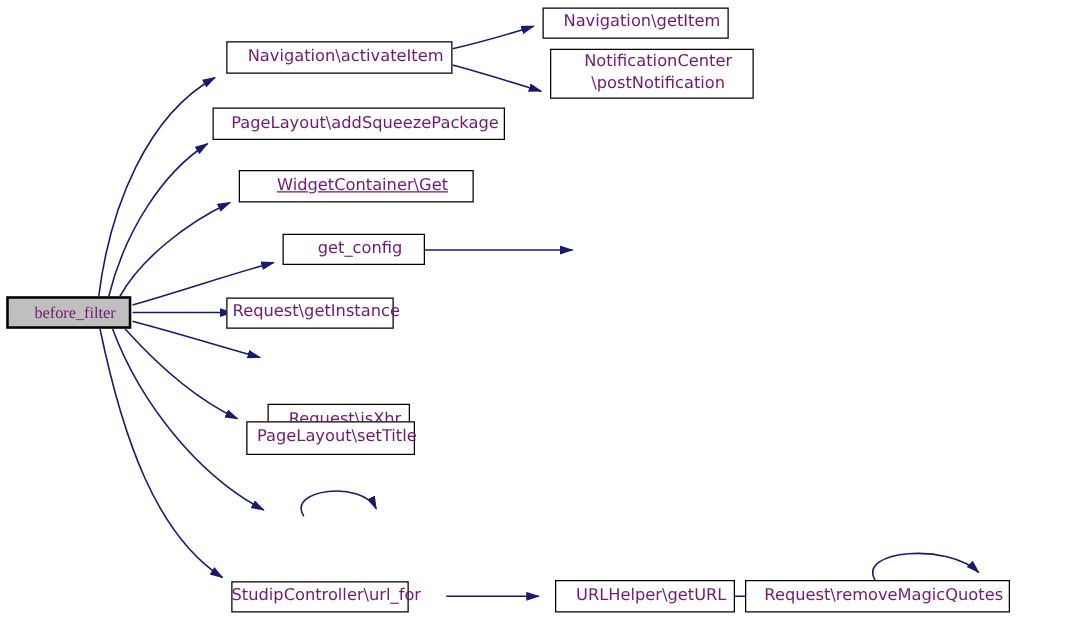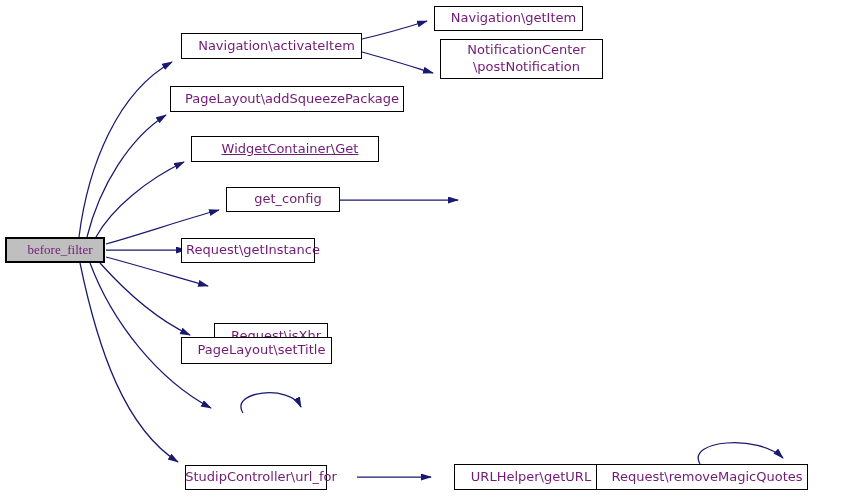--- a/index.html
+++ b/index.html
@@ -98,22 +98,22 @@
 
   <div class="node" style="left:191px; top:136px; width:188px; height:26px;text-decoration:underline;">WidgetContainer\Get</div>
 
   <div class="node" style="left:226px; top:187px; width:114px; height:25px;">get_config</div>
 
 
   <div class="node" style="left:181px; top:238px; width:134px; height:25px;">Request\getInstance</div>
 
   <div class="node" style="left:214px; top:287px; width:114px; height:26px;margin-top:36px;">Request\isXhr</div>
 
-  <div class="node" style="left:181px; top:337px; width:151px; height:27px;">PageLayout\setTitle</div>
+  <div class="node" style="left:197px; top:337px; width:135px; height:27px;">PageLayout\setTitle</div>
 
 
   <div class="node" style="left:185px; top:465px; width:142px; height:25px;">StudipController\url_for</div>
 
-  <div class="node" style="left:454px; top:464px; width:144px; height:26px;">URLHelper\getURL</div>
+  <div class="node" style="left:444px; top:464px; width:144px; height:26px;">URLHelper\getURL</div>
 
   <div class="node" style="left:596px; top:464px; width:212px; height:26px;">Request\removeMagicQuotes</div>
 
 </div>
 
 </body></html>

